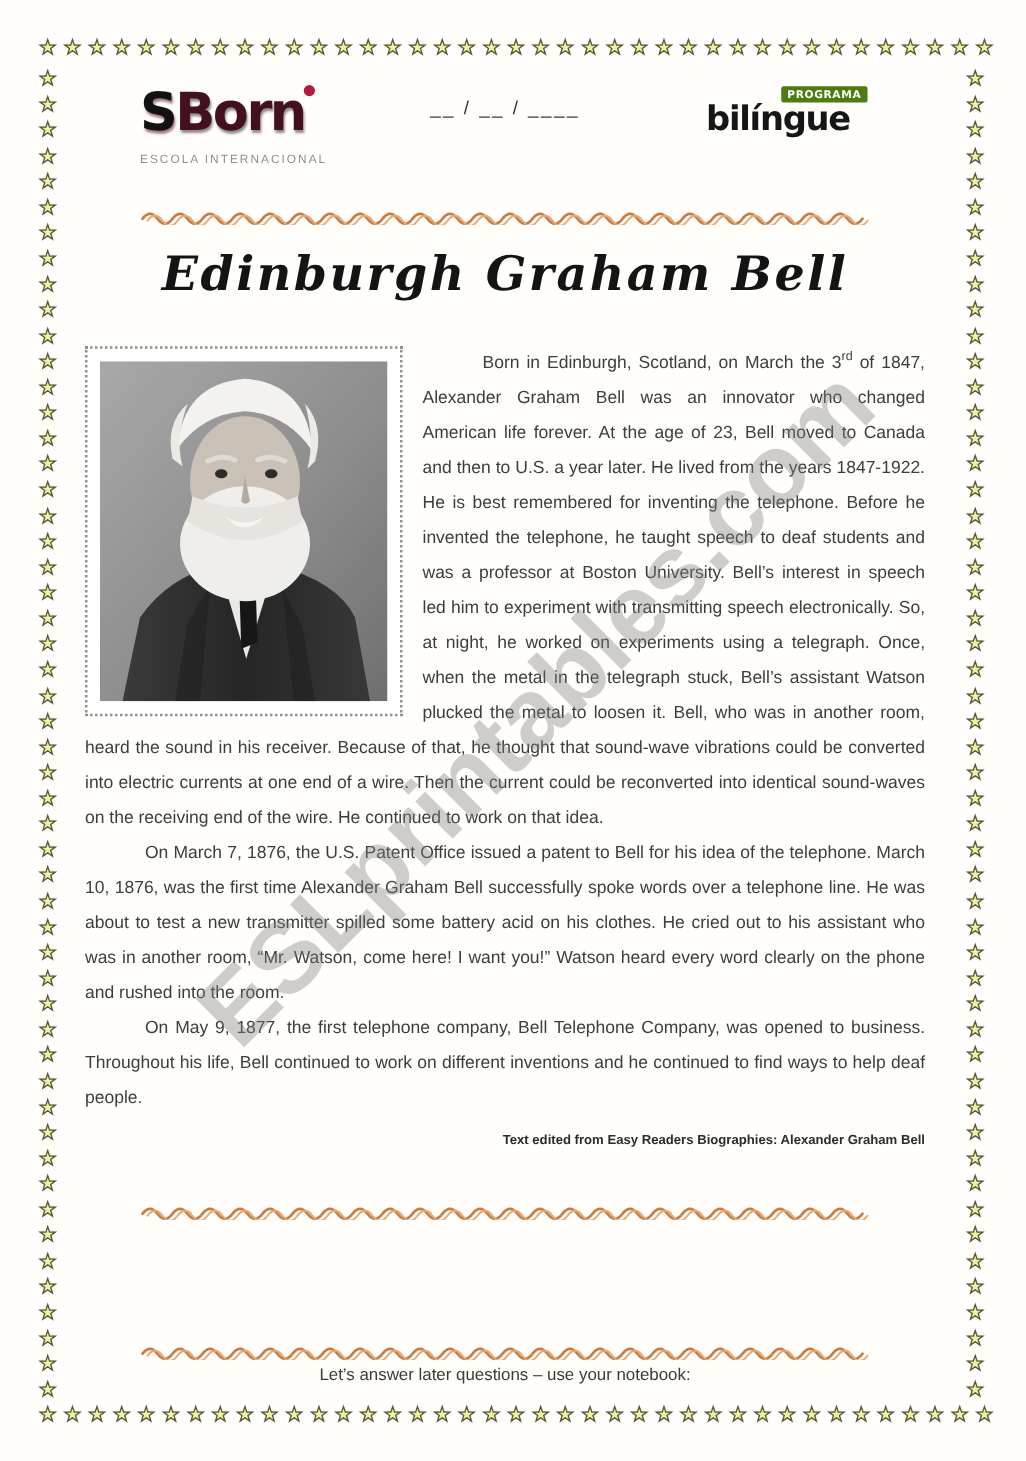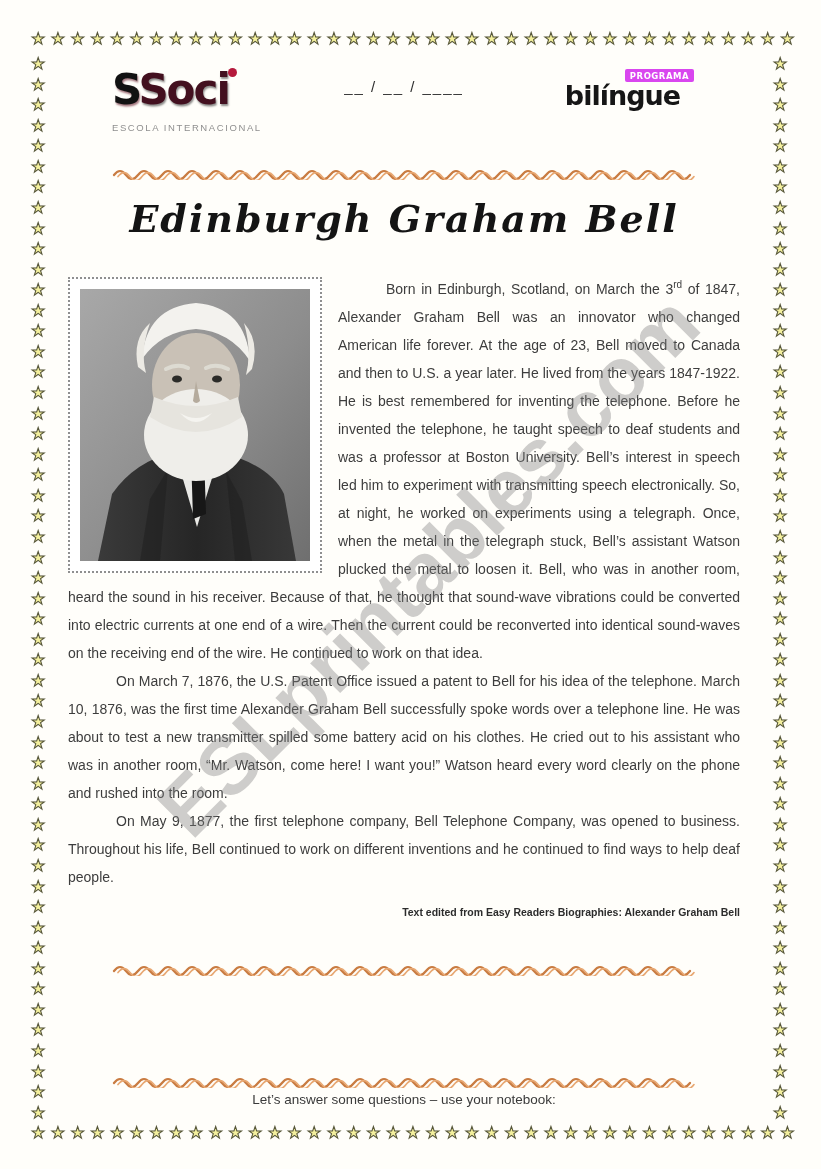--- a/index.html
+++ b/index.html
@@ -27,21 +27,21 @@
   .soci-word { font-family:"DejaVu Sans", sans-serif; font-weight:bold; font-size:42px; line-height:40px; letter-spacing:-2px; position:relative; display:inline-block; }
   .soci-s  { color:#121212; text-shadow:1px 2px 2px rgba(90,10,25,.55); }
   .soci-oci{ color:#43101f; text-shadow:1px 2px 2px rgba(0,0,0,.45); }
   .soci-dot{ position:absolute; top:-2px; right:-8px; width:9px; height:9px; border-radius:50%; background:#b51a3c; }
   .soci-sub{ font-size:9.5px; color:#8f8f8f; letter-spacing:1.6px; margin-top:12px; }
   .header-center { position:absolute; left:0; right:0; top:14px; text-align:center; }
   .teens-label { font-size:15px; color:#2f2f2f; }
   .date-line   { font-size:15px; color:#2f2f2f; margin-top:6px; letter-spacing:2px; }
   .logo-bilingue { position:absolute; right:60px; top:22px; }
   .bilingue-word { font-family:"DejaVu Sans", sans-serif; font-weight:bold; font-size:27px; color:#161616; letter-spacing:-1px; position:relative; display:inline-block; }
-  .bilingue-badge { position:absolute; top:-11px; right:-14px; background:#d946ef; color:#fff; font-size:8.5px; font-weight:bold; padding:2px 5px 1px 5px; border-radius:2px; letter-spacing:.5px;margin-left:40px; }
+  .bilingue-badge { position:absolute; top:-11px; right:-14px; background:#4d7c0f; color:#fff; font-size:8.5px; font-weight:bold; padding:2px 5px 1px 5px; border-radius:2px; letter-spacing:.5px;margin-left:40px; }
   
   .divider { display:block; margin:0 auto; }
   .divider-1 { margin-top:8px; }
   .divider-2 { margin-top:46px; }
   .divider-3 { margin-top:100px; }
   
   .doc-title {
     margin-top:16px; text-align:center;
     font-family:"DejaVu Serif", serif; font-style:italic; font-weight:bold;
     font-size:38px; letter-spacing:2px; color:#141414;
@@ -269,21 +269,21 @@
       <span class="star">★</span>
       <span class="star">★</span>
     </div>
 
   <div class="watermark">ESLprintables.com</div>
 
   <div class="content">
 
     <div class="header">
       <div class="logo-soci">
-        <span class="soci-word"><span class="soci-s">S</span><span class="soci-oci">Soci</span><span class="soci-dot"></span></span>
+        <span class="soci-word"><span class="soci-s">S</span><span class="soci-oci">Born</span><span class="soci-dot"></span></span>
         <div class="soci-sub">ESCOLA INTERNACIONAL</div>
       </div>
       <div class="header-center">
         <div class="date-line">__ / __ / ____</div>
       </div>
       <div class="logo-bilingue">
         <span class="bilingue-word"><span>bilíngue</span><span class="bilingue-badge">PROGRAMA</span></span>
       </div>
     </div>
 
@@ -338,16 +338,16 @@
     <svg class="divider divider-2 wave" width="585" height="12" viewBox="0 0 585 12">
       <path fill="none" stroke="#c97c42" stroke-width="2.2" stroke-linecap="round" d="M2,7 q6,-8 12,0 t12,0 t12,0 t12,0 t12,0 t12,0 t12,0 t12,0 t12,0 t12,0 t12,0 t12,0 t12,0 t12,0 t12,0 t12,0 t12,0 t12,0 t12,0 t12,0 t12,0 t12,0 t12,0 t12,0 t12,0 t12,0 t12,0 t12,0 t12,0 t12,0 t12,0 t12,0 t12,0 t12,0 t12,0 t12,0 t12,0 t12,0 t12,0 t12,0 t12,0 t12,0 t12,0 t12,0 t12,0 t12,0 t12,0 t12,0"></path>
       <path fill="none" stroke="#e8a873" stroke-width="1.6" stroke-linecap="round" transform="translate(4,1.6)" d="M2,7 q6,-8 12,0 t12,0 t12,0 t12,0 t12,0 t12,0 t12,0 t12,0 t12,0 t12,0 t12,0 t12,0 t12,0 t12,0 t12,0 t12,0 t12,0 t12,0 t12,0 t12,0 t12,0 t12,0 t12,0 t12,0 t12,0 t12,0 t12,0 t12,0 t12,0 t12,0 t12,0 t12,0 t12,0 t12,0 t12,0 t12,0 t12,0 t12,0 t12,0 t12,0 t12,0 t12,0 t12,0 t12,0 t12,0 t12,0 t12,0 t12,0"></path>
     </svg>
 
     <svg class="divider divider-3 wave" width="585" height="12" viewBox="0 0 585 12">
       <path fill="none" stroke="#c97c42" stroke-width="2.2" stroke-linecap="round" d="M2,7 q6,-8 12,0 t12,0 t12,0 t12,0 t12,0 t12,0 t12,0 t12,0 t12,0 t12,0 t12,0 t12,0 t12,0 t12,0 t12,0 t12,0 t12,0 t12,0 t12,0 t12,0 t12,0 t12,0 t12,0 t12,0 t12,0 t12,0 t12,0 t12,0 t12,0 t12,0 t12,0 t12,0 t12,0 t12,0 t12,0 t12,0 t12,0 t12,0 t12,0 t12,0 t12,0 t12,0 t12,0 t12,0 t12,0 t12,0 t12,0 t12,0"></path>
       <path fill="none" stroke="#e8a873" stroke-width="1.6" stroke-linecap="round" transform="translate(4,1.6)" d="M2,7 q6,-8 12,0 t12,0 t12,0 t12,0 t12,0 t12,0 t12,0 t12,0 t12,0 t12,0 t12,0 t12,0 t12,0 t12,0 t12,0 t12,0 t12,0 t12,0 t12,0 t12,0 t12,0 t12,0 t12,0 t12,0 t12,0 t12,0 t12,0 t12,0 t12,0 t12,0 t12,0 t12,0 t12,0 t12,0 t12,0 t12,0 t12,0 t12,0 t12,0 t12,0 t12,0 t12,0 t12,0 t12,0 t12,0 t12,0 t12,0 t12,0"></path>
     </svg>
 
-    <div class="footer-prompt">Let’s answer some questions – use your notebook:</div>
+    <div class="footer-prompt">Let’s answer later questions – use your notebook:</div>
 
   </div>
 </div>
 
 </body></html>

